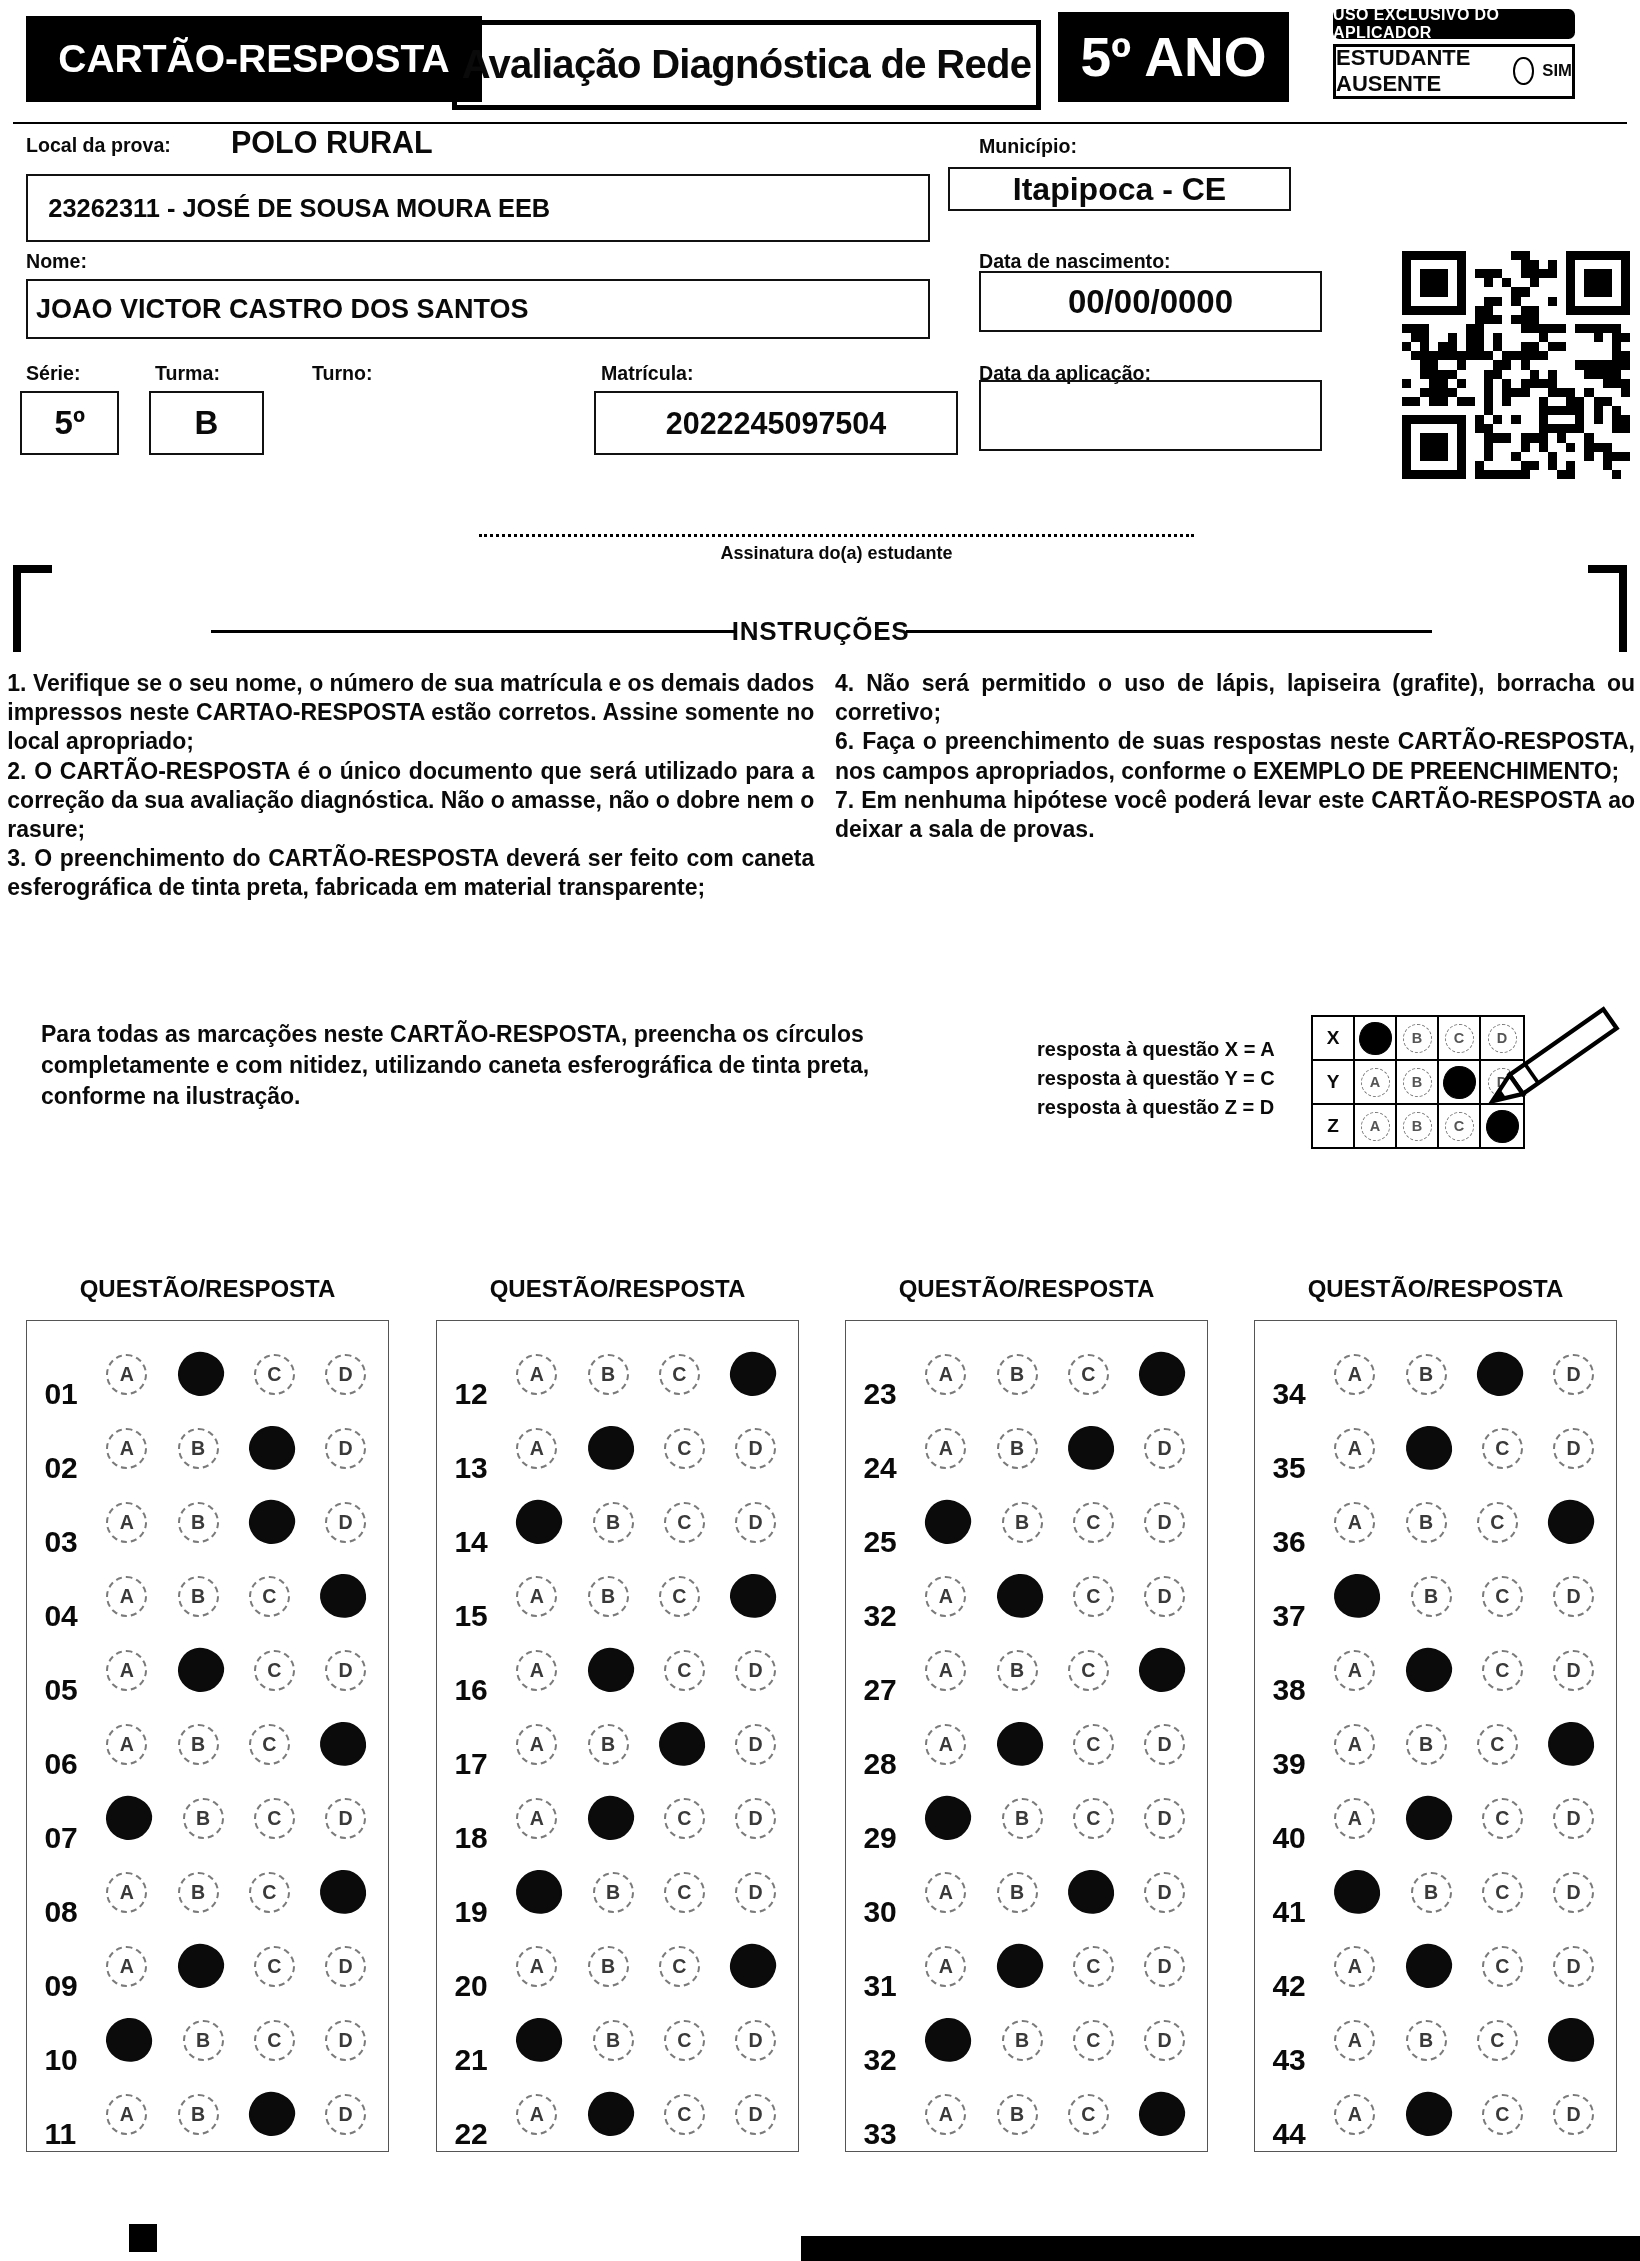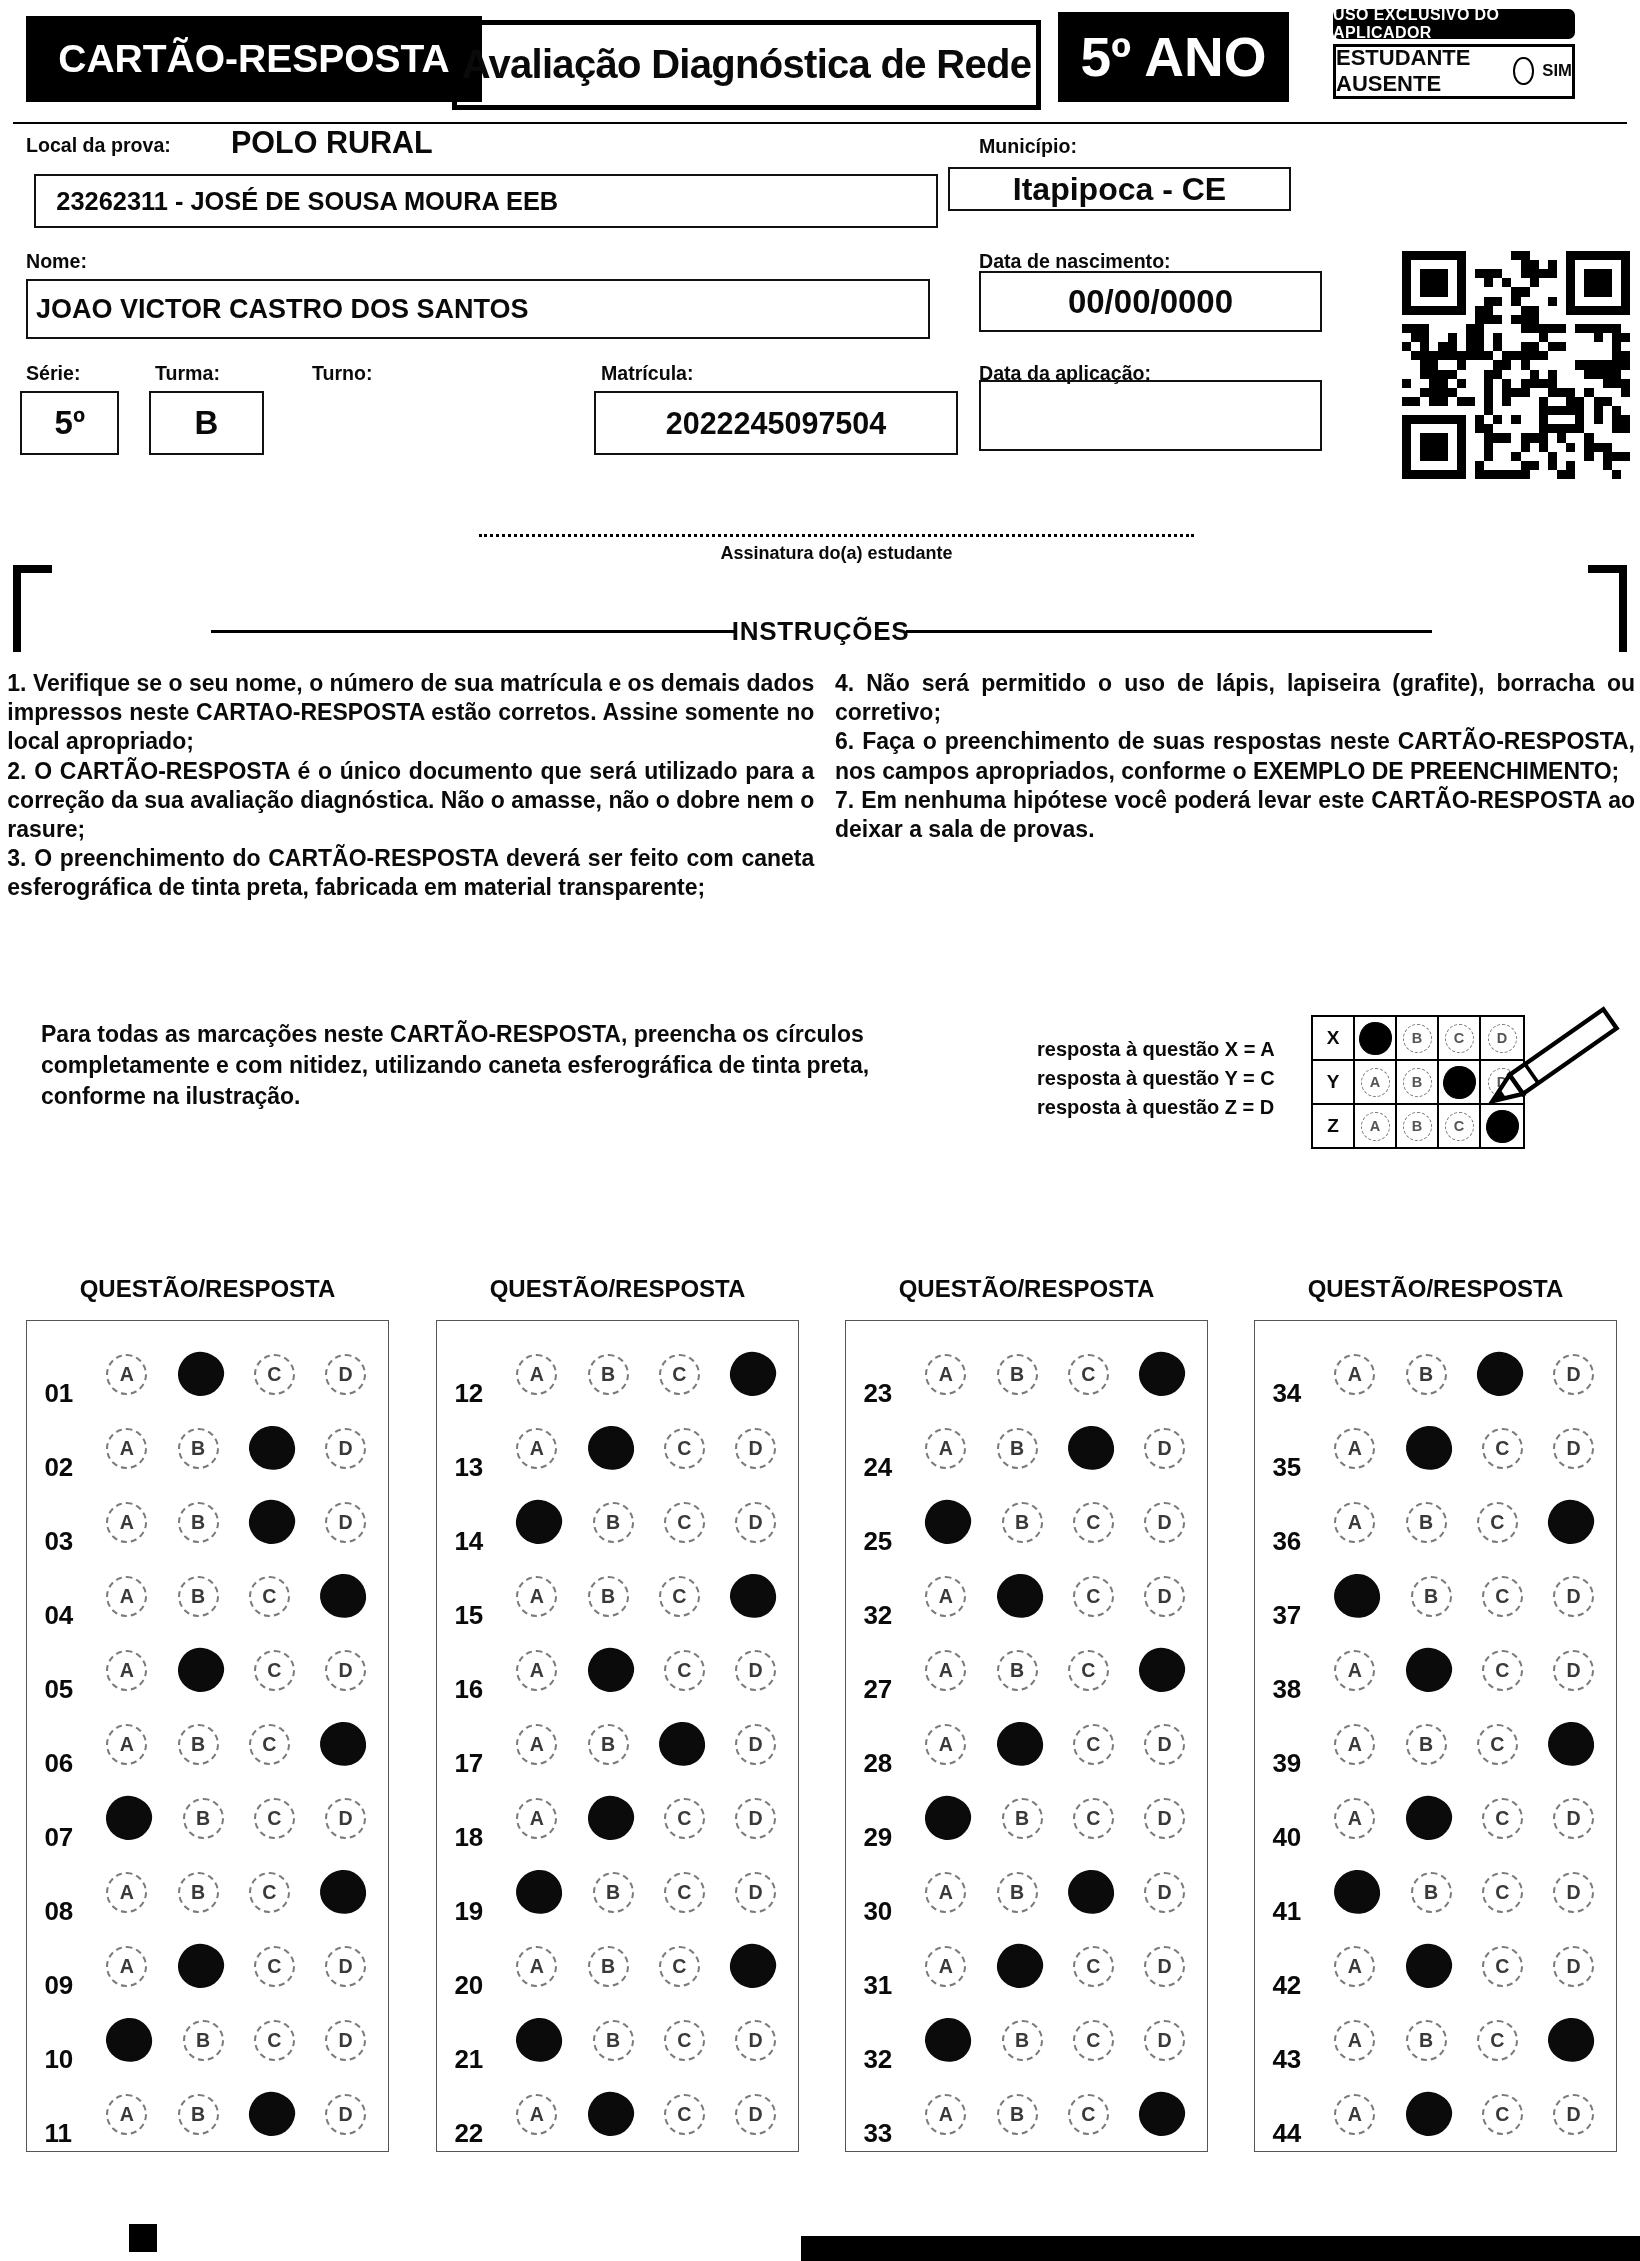--- a/index.html
+++ b/index.html
@@ -21,21 +21,21 @@
     font-size:22px; font-weight:bold; }
   .ausente-circle { width:27.6px; height:27.6px; border:2.9px solid #000; border-radius:50%; display:inline-block; }
   .sim-label { font-size:16.7px; font-weight:bold; }
   .hline { left:13px; top:122px; width:1614px; height:2.2px; background:#000; }
 
   
   .lbl { font-size:19.6px; font-weight:bold; }
   .fbox { border:2.9px solid #111; display:flex; align-items:center; font-weight:bold; }
   .lbl-local { left:26px; top:134px; }
   .val-local { left:231px; top:125px; font-size:30.5px; font-weight:bold; }
-  .box-escola { left:34px; top:174px; width:904px; height:54px; font-size:25.4px; padding-left:20.3px; }
+  .box-escola { left:26px; top:174px; width:904px; height:68px; font-size:25.4px; padding-left:20.3px; }
   .lbl-municipio { left:979px; top:135px; }
   .box-municipio { left:948px; top:167px; width:343px; height:44px; font-size:32px; justify-content:center; }
   .lbl-nome { left:26px; top:250px; }
   .box-nome { left:26px; top:279px; width:904px; height:60px; font-size:27px; padding-left:8px; }
   .lbl-nascimento { left:979px; top:250px; }
   .box-nascimento { left:979px; top:271px; width:343px; height:61px; font-size:33px; justify-content:center; }
   .qr { left:1402px; top:251px; width:228px; height:228px; }
   .qr svg { width:100%; height:100%; shape-rendering:crispEdges; }
   .lbl-serie { left:26px; top:362px; }
   .lbl-turma { left:155px; top:362px; }
@@ -76,21 +76,21 @@
   .ex-bubble { width:29px; height:29px; border:1.5px dashed #777; border-radius:50%; color:#555;
     font-size:14.5px; font-weight:bold; display:flex; align-items:center; justify-content:center; }
   .ex-filled { background:#000; border:1.5px solid #000; color:transparent; width:33px; height:33px; border-radius:48% 52% 50% 50% / 53% 47% 52% 48%; }
   .pencil { left:1465px; top:992px; width:171px; height:152px; }
 
   
   .ans-header { top:1275px; width:363px; text-align:center; font-size:24px; font-weight:bold; }
   .ans-box { top:1320px; width:363px; height:832px; border:1.5px solid #555; background:#fff; padding-top:16px; }
   .c0 { left:26px; } .c1 { left:436px; } .c2 { left:845px; } .c3 { left:1254px; }
   .q-row { display:flex; align-items:center; height:74px; padding:0 22px 0 17.4px; }
-  .q-num { width:62px; font-size:26px; font-weight:bold;margin-top:39px; }
+  .q-num { width:62px; font-size:30px; font-weight:bold;margin-top:39px; }
   .bubbles { flex:1; display:flex; justify-content:space-between; align-items:center; }
   .bubble { width:41px; height:41px; border-radius:50%; border:2.2px dashed #7a7a7a; color:#3a3a3a;
     font-size:19.6px; font-weight:bold; display:flex; align-items:center; justify-content:center; background:#fff; }
   .bubble.filled { background:#0b0b0b; border:2.2px solid #0b0b0b; color:transparent; width:46px; height:44px;
     border-radius:47% 53% 51% 49% / 52% 46% 54% 48%; transform:rotate(9deg); }
   .q-row:nth-child(even) .bubble.filled { transform:rotate(-7deg); border-radius:52% 48% 46% 54% / 49% 53% 47% 51%; }
 
   
   .mark-square { left:129px; top:2224px; width:27.6px; height:27.6px; background:#000; }
   .mark-bar { left:801px; top:2236px; width:839px; height:25.4px; background:#000; }

